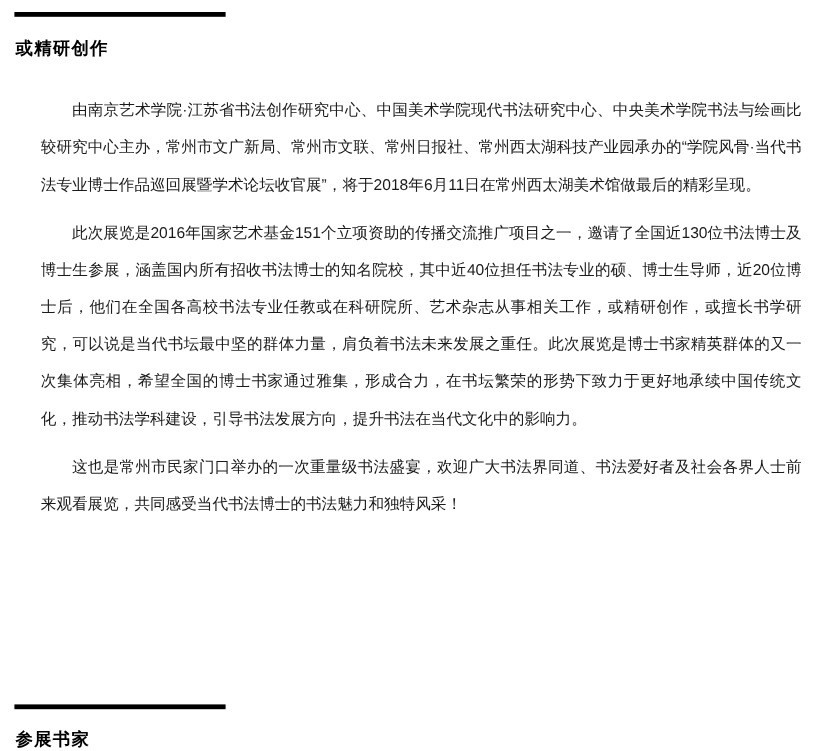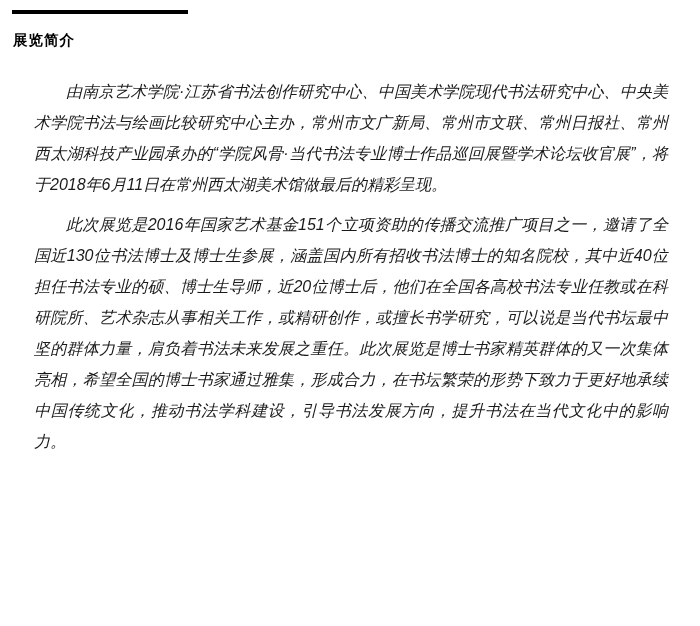--- a/index.html
+++ b/index.html
@@ -40,28 +40,27 @@
     color: #000000;
     margin-top: 17px;
     margin-bottom: 0;
     padding-left: 1px;
   }
   .body-block {
     margin-top: 26px;
   }
   p.para {
     margin: 0 0 0 0;
-    font-size: 16px;
+    font-size: 13px;
     line-height: 31px;
     text-align: justify;
     text-justify: inter-ideograph;
     text-indent: 2em;
     color: #1a1a1a;
     padding: 0 20px 0 22px;
-    font-style: italic;
   }
   p.para + p.para {
     margin-top: 9px;
   }
   .footer-head {
     position: absolute;
     left: 12px;
     right: 12px;
     bottom: 10px;
   }
@@ -72,22 +71,27 @@
     margin-top: 16px;
   }
 </style>
 </head>
 <body>
 
 <div class="page">
 
   <div class="section-head">
     <div class="rule rule-top"></div>
-    <div class="section-title">展览简介</div>
+    <div class="section-title">或精研创作</div>
   </div>
 
   <div class="body-block">
     <p class="para">由南京艺术学院·江苏省书法创作研究中心、中国美术学院现代书法研究中心、中央美术学院书法与绘画比较研究中心主办，常州市文广新局、常州市文联、常州日报社、常州西太湖科技产业园承办的“学院风骨·当代书法专业博士作品巡回展暨学术论坛收官展”，将于2018年6月11日在常州西太湖美术馆做最后的精彩呈现。</p>
     <p class="para">此次展览是2016年国家艺术基金151个立项资助的传播交流推广项目之一，邀请了全国近130位书法博士及博士生参展，涵盖国内所有招收书法博士的知名院校，其中近40位担任书法专业的硕、博士生导师，近20位博士后，他们在全国各高校书法专业任教或在科研院所、艺术杂志从事相关工作，或精研创作，或擅长书学研究，可以说是当代书坛最中坚的群体力量，肩负着书法未来发展之重任。此次展览是博士书家精英群体的又一次集体亮相，希望全国的博士书家通过雅集，形成合力，在书坛繁荣的形势下致力于更好地承续中国传统文化，推动书法学科建设，引导书法发展方向，提升书法在当代文化中的影响力。</p>
+    <p class="para">这也是常州市民家门口举办的一次重量级书法盛宴，欢迎广大书法界同道、书法爱好者及社会各界人士前来观看展览，共同感受当代书法博士的书法魅力和独特风采！</p>
   </div>
 
+  <div class="footer-head">
+    <div class="rule"></div>
+    <div class="section-title">参展书家</div>
+  </div>
 
 </div>
 
 </body></html>

